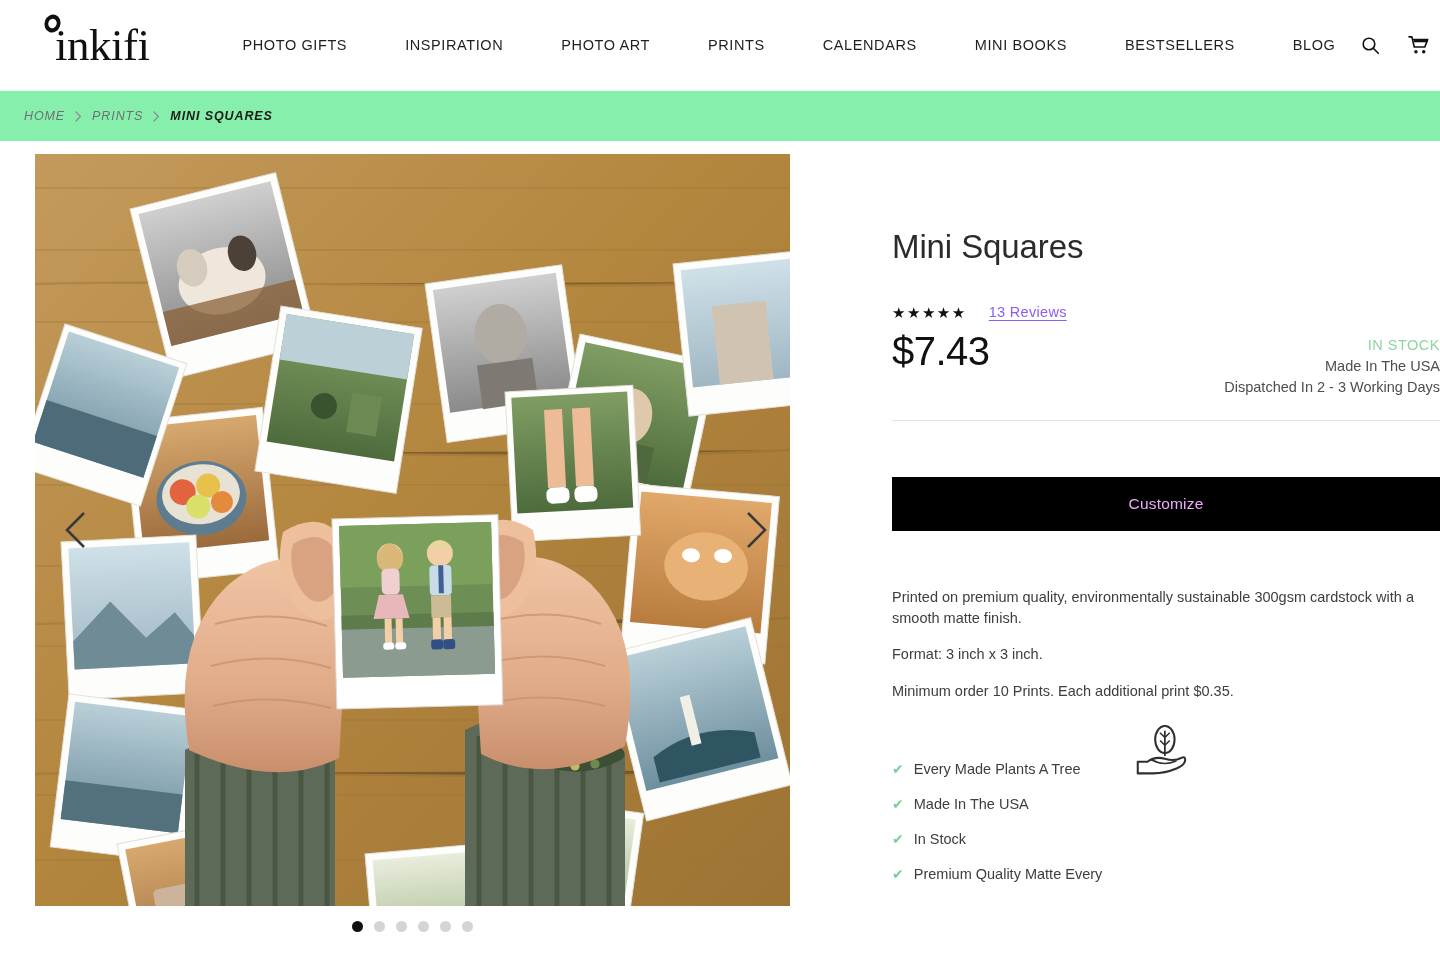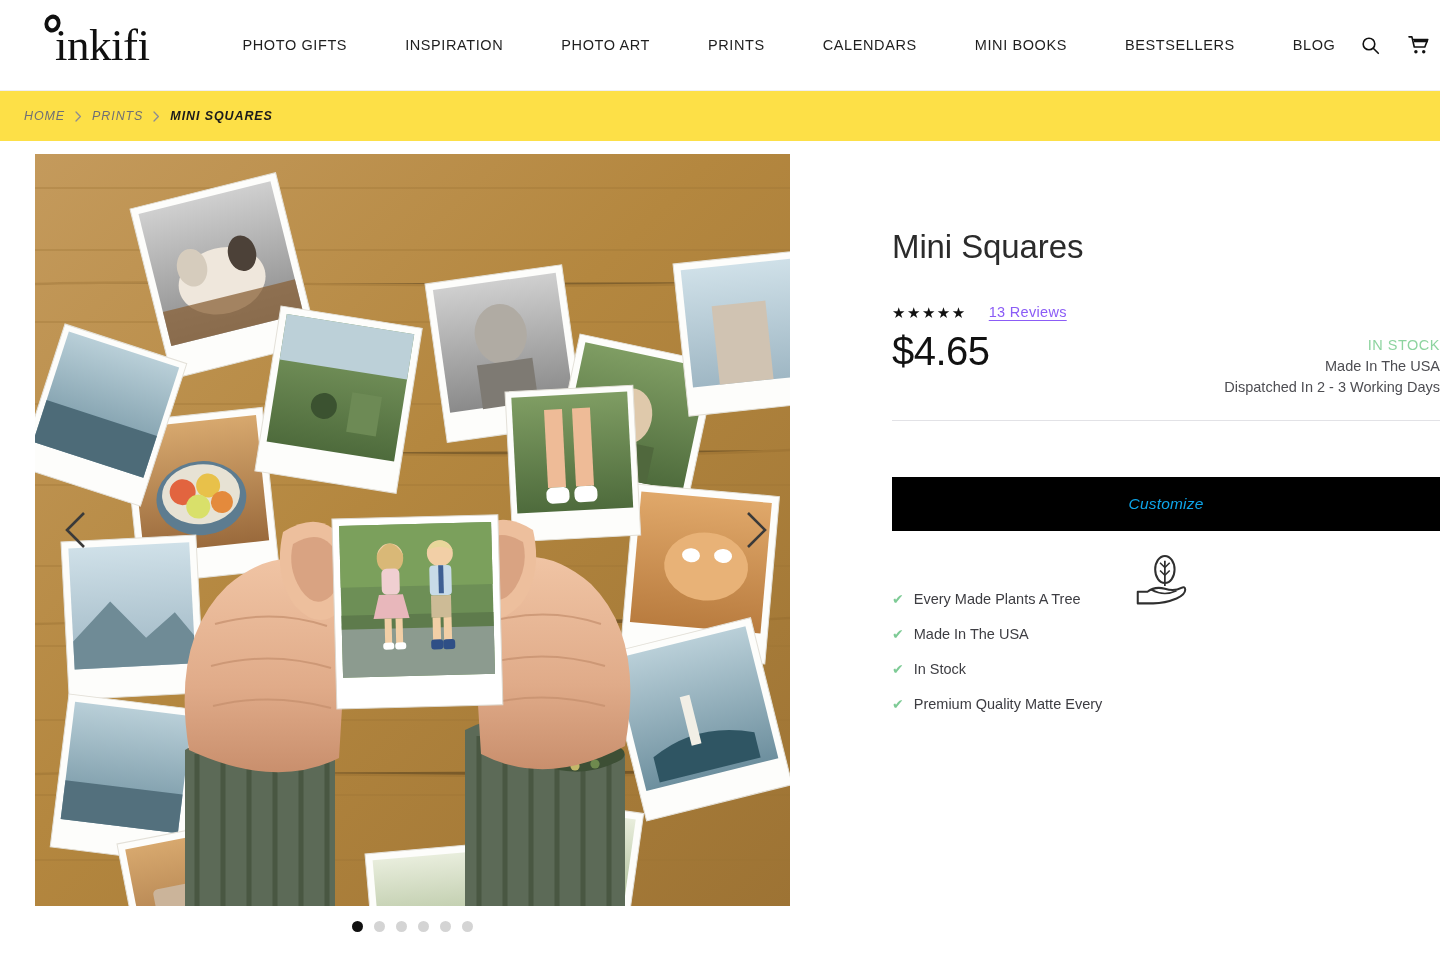--- a/index.html
+++ b/index.html
@@ -76,21 +76,21 @@
     align-items: center;
     justify-content: center;
     cursor: pointer;
     background: none;
     border: none;
     padding: 0;
   }
 
   
   .breadcrumb-bar {
-    background: #fde047;
+    background: #86efac;
     height: 51px;
     display: flex;
     align-items: center;
     padding: 0 24px;
     border-top: 1px solid #efeef2;
   }
   .crumb {
     font-size: 12.5px;
     font-style: italic;
     letter-spacing: 0.9px;
@@ -227,27 +227,26 @@
     color: #4d4d52;
     font-size: 14.5px;
     line-height: 1.45;
   }
   .customize-btn {
     display: block;
     width: 100%;
     height: 54px;
     margin-top: 56px;
     background: #000000;
-    color: #0ea5e9;
+    color: #f0abfc;
     border: none;
     font-size: 15.5px;
     font-family: "Liberation Sans", sans-serif;
     letter-spacing: 0.2px;
     cursor: pointer;
-    font-style: italic;
   }
   .desc {
     margin-top: 56px;
   }
   .desc p {
     margin: 0 0 16px 0;
     font-size: 14.5px;
     line-height: 1.42;
     color: #3d3d42;
   }
@@ -606,30 +605,35 @@
 
   <div class="info">
     <h1 class="product-title">Mini Squares</h1>
 
     <div class="rating-row">
       <span class="stars">★★★★★</span>
       <a class="reviews-link" href="#">13  Reviews</a>
     </div>
 
     <div class="price-row">
-      <div class="price">$4.65</div>
+      <div class="price">$7.43</div>
       <div class="stock-block">
         <div class="in-stock">IN STOCK</div>
         <div class="stock-line">Made In The USA</div>
         <div class="stock-line">Dispatched In 2 - 3 Working Days</div>
       </div>
     </div>
 
     <button class="customize-btn">Customize</button>
 
+    <div class="desc">
+      <p>Printed on premium quality, environmentally sustainable 300gsm cardstock with a smooth matte finish.</p>
+      <p>Format: 3 inch x 3 inch.</p>
+      <p>Minimum order 10 Prints. Each additional print $0.35.</p>
+    </div>
 
     <div class="features-wrap">
       <svg class="tree-icon" viewBox="0 0 64 64" fill="none">
         <ellipse cx="36" cy="17" rx="10" ry="14" stroke="#2f2f2f" stroke-width="2.1"></ellipse>
         <path d="M36 8 v26" stroke="#2f2f2f" stroke-width="1.8"></path>
         <path d="M36 15 l-5 -5 M36 15 l5 -5 M36 23 l-5 -5 M36 23 l5 -5" stroke="#2f2f2f" stroke-width="1.6"></path>
         <path d="M8 40 h10 q8 -6 18 -3 q10 3 17 -1 q4 -2 4 2 q0 5 -9 9 q-12 5 -24 5 h-16 z" stroke="#2f2f2f" stroke-width="2.1" fill="#fff" stroke-linejoin="round"></path>
         <path d="M22 38 q13 7 26 1" stroke="#2f2f2f" stroke-width="1.7" fill="none"></path>
       </svg>
       <ul class="features">

